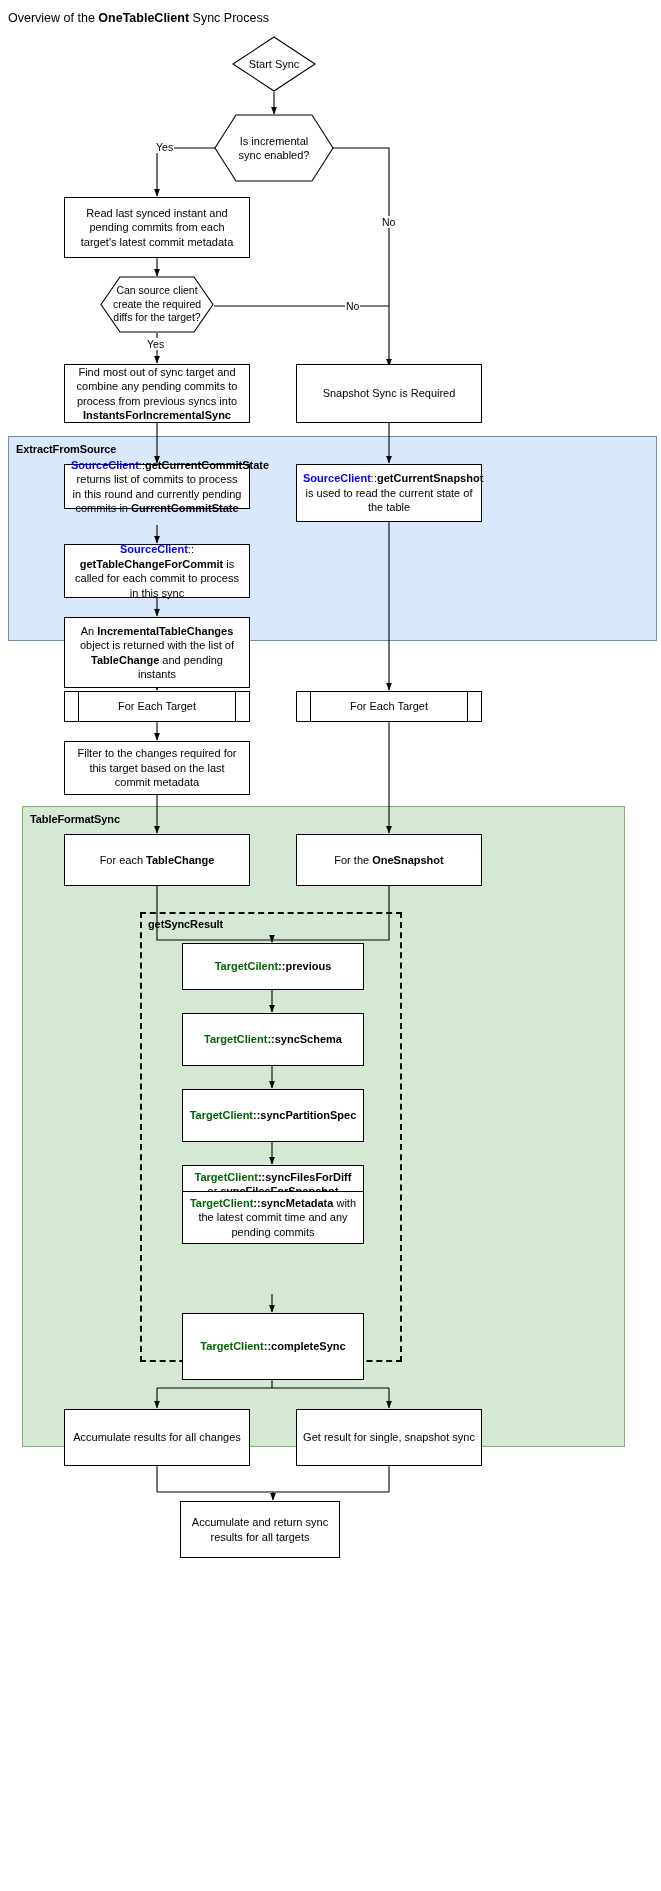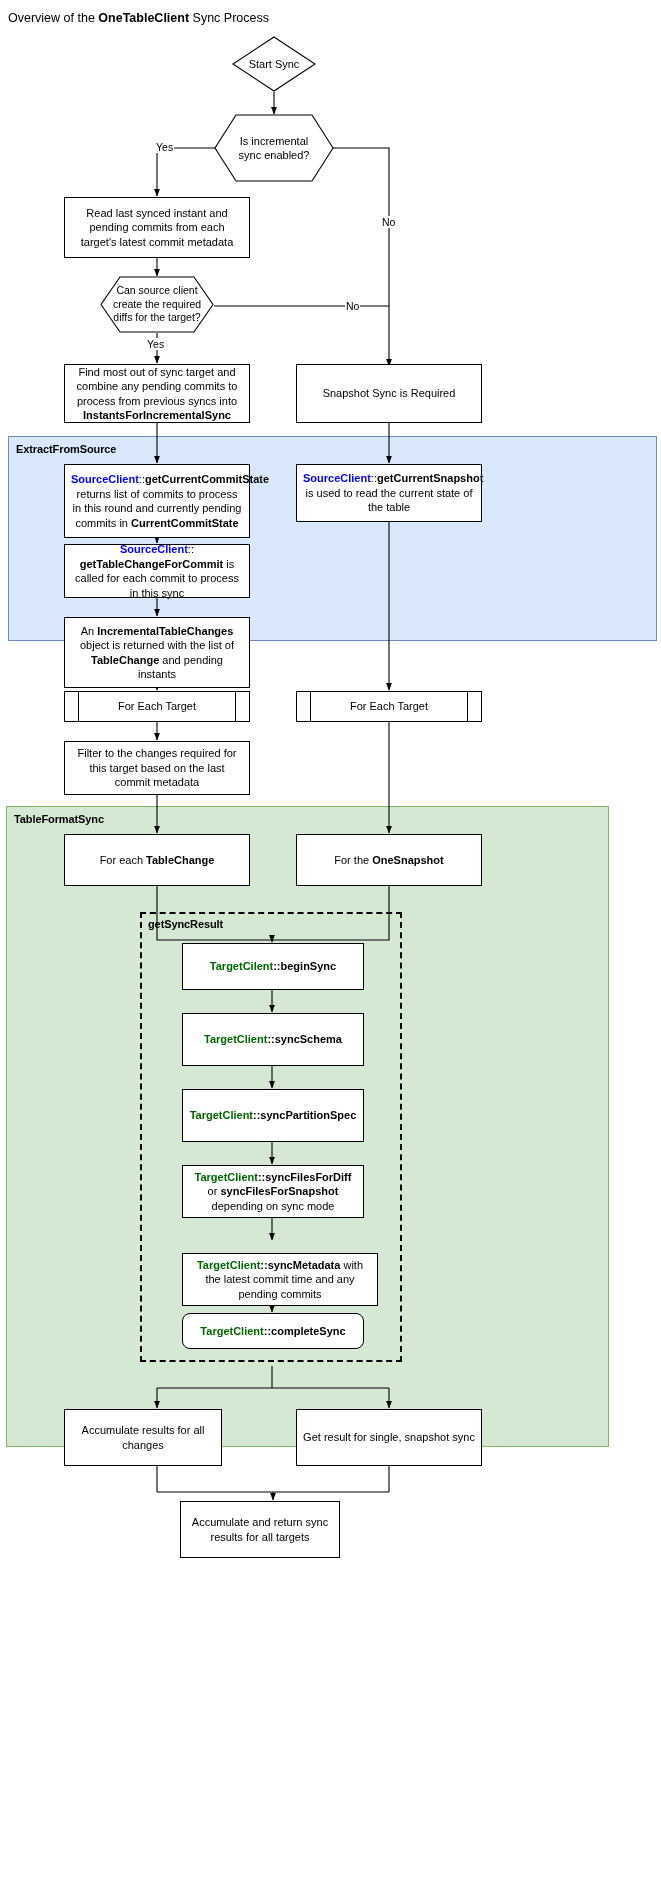--- a/index.html
+++ b/index.html
@@ -121,21 +121,21 @@
 <div id="canvas">
 
   <div class="title">
     <span>Overview of the </span><b>OneTableClient</b><span> Sync Process</span>
   </div>
 
   <div class="lane blue" style="left:8px; top:436px; width:649px; height:205px;text-decoration:underline;">
     <div class="lane-label">ExtractFromSource</div>
   </div>
 
-  <div class="lane green" style="left:6px; top:806px; width:603px; height:641px;">
+  <div class="lane green" style="left:22px; top:806px; width:603px; height:641px;">
     <div class="lane-label">TableFormatSync</div>
   </div>
 
   <div class="lane dashed" style="left:140px; top:912px; width:262px; height:450px;">
     <div class="lane-label">getSyncResult</div>
   </div>
 
   <svg id="lines" viewBox="0 0 661 1891">
     <defs>
       <marker id="ah" markerWidth="9" markerHeight="9" refX="7.2" refY="3.6" orient="auto" markerUnits="userSpaceOnUse">
@@ -229,21 +229,21 @@
   <div class="node" style="left:64px; top:364px; width:186px; height:59px;">
     <div class="inner">
       <span>Find most out of sync target and combine any pending commits to process from previous syncs into </span><b>InstantsForIncrementalSync</b>
     </div>
   </div>
 
   <div class="node" style="left:296px; top:364px; width:186px; height:59px;">
     <div class="inner">Snapshot Sync is Required</div>
   </div>
 
-  <div class="node" style="left:64px; top:464px; width:186px; height:74px;">
+  <div class="node" style="left:64px; top:464px; width:186px; height:45px;">
     <div class="inner">
       <span class="blue-txt">SourceClient</span><span>::</span><b>getCurrentCommitState</b><span> returns list of commits to process in this round and currently pending commits in </span><b>CurrentCommitState</b>
     </div>
   </div>
 
   <div class="node" style="left:296px; top:464px; width:186px; height:58px;">
     <div class="inner">
       <span class="blue-txt">SourceClient</span><span>::</span><b>getCurrentSnapshot</b><span> is used to read the current state of the table</span>
     </div>
   </div>
@@ -280,21 +280,21 @@
   </div>
 
   <div class="node" style="left:296px; top:834px; width:186px; height:52px;">
     <div class="inner">
       <span>For the </span><b>OneSnapshot</b>
     </div>
   </div>
 
   <div class="node" style="left:182px; top:943px; width:182px; height:47px;">
     <div class="inner">
-      <span class="green-txt">TargetCilent</span><b>::</b><b>beginSync</b>
+      <span class="green-txt">TargetCilent</span><b>::</b><b>previous</b>
     </div>
   </div>
 
   <div class="node" style="left:182px; top:1013px; width:182px; height:53px;">
     <div class="inner">
       <span class="green-txt">TargetClient</span><b>::</b><b>syncSchema</b>
     </div>
   </div>
 
   <div class="node" style="left:182px; top:1089px; width:182px; height:53px;">
@@ -302,33 +302,33 @@
       <span class="green-txt">TargetClient</span><b>::</b><b>syncPartitionSpec</b>
     </div>
   </div>
 
   <div class="node" style="left:182px; top:1165px; width:182px; height:53px;">
     <div class="inner">
       <span class="green-txt">TargetClient</span><b>::</b><b>syncFilesForDiff</b><span> or </span><b>syncFilesForSnapshot</b><span> depending on sync mode</span>
     </div>
   </div>
 
-  <div class="node" style="left:182px; top:1253px; width:196px; height:53px;">
+  <div class="node" style="left:182px; top:1191px; width:182px; height:53px;">
     <div class="inner">
       <span class="green-txt">TargetClient</span><b>::</b><b>syncMetadata</b><span> with the latest commit time and any pending commits</span>
     </div>
   </div>
 
-  <div class="node" style="left:182px; top:1313px; width:182px; height:36px;border-radius:8px;">
+  <div class="node" style="left:182px; top:1313px; width:182px; height:67px;">
     <div class="inner">
       <span class="green-txt">TargetClient</span><b>::</b><b>completeSync</b>
     </div>
   </div>
 
-  <div class="node" style="left:64px; top:1409px; width:158px; height:57px;">
+  <div class="node" style="left:64px; top:1409px; width:186px; height:57px;">
     <div class="inner">Accumulate results for all changes</div>
   </div>
 
   <div class="node" style="left:296px; top:1409px; width:186px; height:57px;">
     <div class="inner">Get result for single, snapshot sync</div>
   </div>
 
   <div class="node" style="left:180px; top:1501px; width:160px; height:57px;">
     <div class="inner">Accumulate and return sync results for all targets</div>
   </div>

